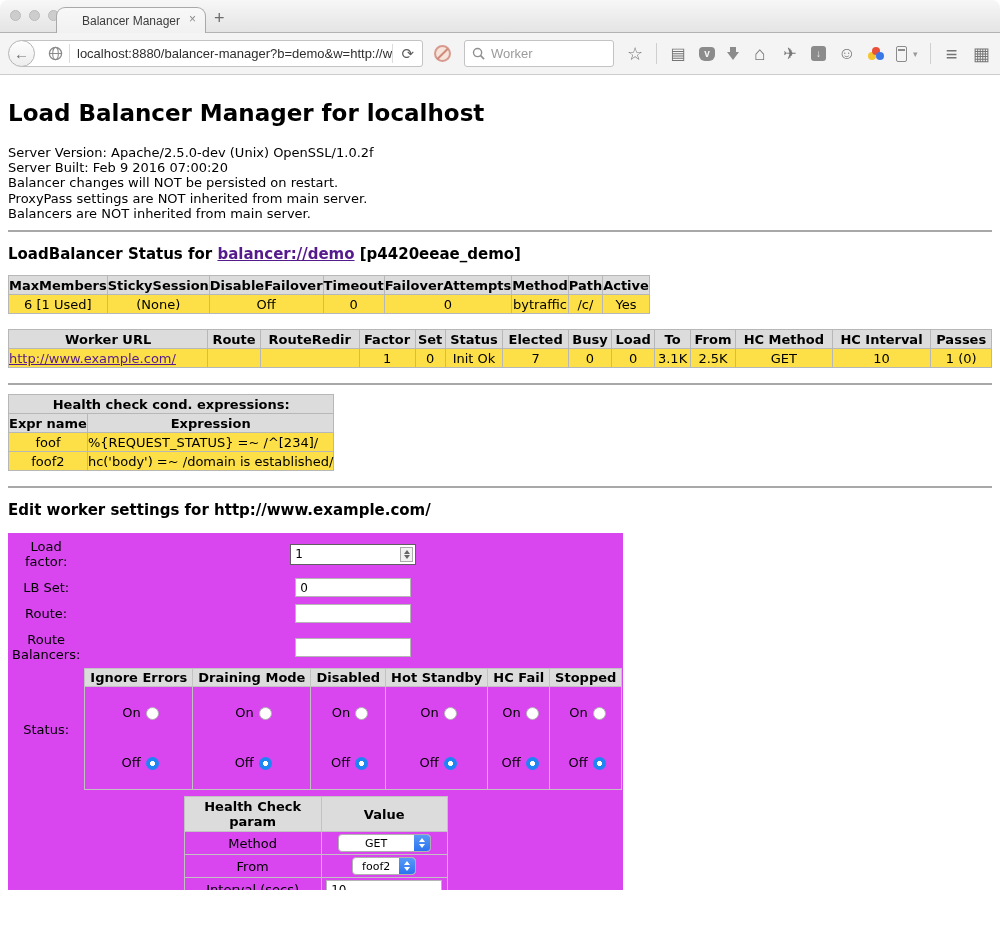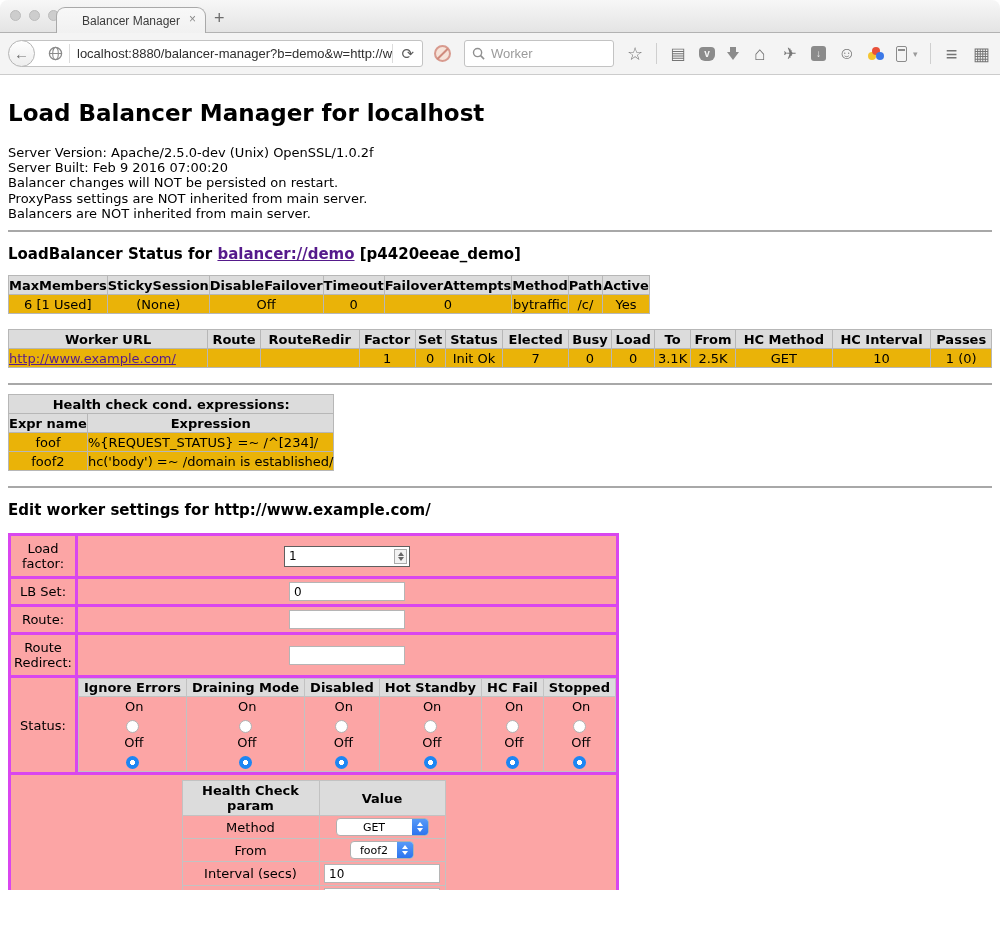--- a/index.html
+++ b/index.html
@@ -53,44 +53,44 @@
   .page { padding:8px 8px 0 8px; font-family:"DejaVu Sans", "Liberation Sans", sans-serif; font-size:13px; color:#000; background:#fff; }
   h1.pg-title { font-size:23px; font-weight:bold; margin:17px 0 19px; }
   .info-line { line-height:15.2px; }
   hr.rule { border:0; height:2px; background:#a8a8a8; margin:9px 0; }
   h3.section { font-size:15px; font-weight:bold; margin:13px 0 12px; }
   h3.section a { color:#551a8b; }
 
   table.tbl { border-collapse:collapse; font-size:13px; margin-bottom:15px; }
   .tbl th, .tbl td { border:1px solid #b7b7b7; padding:1px 0; text-align:center; white-space:nowrap; height:19px; }
   .tbl th { background:#dcdcdc; font-weight:bold; }
-  .tbl td { background:#eab308; }
+  .tbl td { background:#fde047; }
   .worker-tbl { width:100%; }
   .cell-left { text-align:left !important; }
   a.vlink { color:#551a8b; }
 
   
   table.form-tbl { border-collapse:collapse; width:565px; font-size:13px; margin:14px 0 0 0; }
-  .form-tbl > tbody > tr > td { border:3px solid #d946ef; background:#fca5a5; }
+  .form-tbl > tbody > tr > td { border:1px solid #d946ef; background:#d946ef; }
   .lbl-cell { width:101px; text-align:center; padding:5px 3px; }
   .fld-cell { text-align:center; padding:3px; }
   input.txt { width:116px; height:19px; border:1px solid #b5b5b5; font-size:12px; padding:1px 4px; font-family:"DejaVu Sans", sans-serif; background:#fff; }
   .numwrap { display:inline-flex; align-items:center; width:126px; height:21px; border:1px solid #5f5f5f; background:#fff; }
   .numwrap input { border:0; outline:none; flex:1; min-width:0; font-size:12px; padding:1px 4px; font-family:"DejaVu Sans", sans-serif; }
   .spinner { width:13px; height:15px; border:1px solid #ababab; background:#f2f2f2; margin-right:2px; flex:0 0 auto;
              display:flex; flex-direction:column; align-items:center; justify-content:center; gap:1px; }
   .spinner i { width:0; height:0; border-left:3px solid transparent; border-right:3px solid transparent; }
   .sp-up { border-bottom:4px solid #666; }
   .sp-dn { border-top:4px solid #666; }
 
   .nest-cell { padding:0 !important;margin-top:32px; }
   table.status-tbl { border-collapse:collapse; width:100%; font-size:13px; }
   .status-tbl th, .status-tbl td { border:1px solid #c2c2c2; padding:1px 5px; text-align:center; white-space:nowrap; }
   .status-tbl th { background:#dcdcdc; }
-  .radio-line { display:flex; align-items:center; justify-content:center; gap:5px; line-height:16px; padding:1px 0;flex-direction:column; }
+  .radio-line { display:flex; align-items:center; justify-content:center; gap:5px; line-height:16px; padding:17px 0; }
   .radio-line .rl-txt { width:22px; text-align:right; }
   input.radio { appearance:none; -moz-appearance:none; -webkit-appearance:none; width:13px; height:13px; border-radius:50%;
                 border:1px solid #b2b2b2; background:#fff; }
   input.radio:checked { border:none; background:radial-gradient(circle at 50% 50%, #ffffff 0 2.4px, #1d86f3 2.6px 100%); }
 
   table.hc-tbl { border-collapse:collapse; font-size:13px; margin:3px auto; }
   .hc-tbl th, .hc-tbl td { border:1px solid #c2c2c2; text-align:center; padding:2px 4px; height:19px; }
   .hc-tbl th { background:#dcdcdc;text-align:center; }
   .hc-lbl { width:137px; }
   .hc-val { width:126px; }
@@ -297,21 +297,21 @@
           <input class="txt" type="text" value="0" style="">
         </td>
       </tr>
       <tr>
         <td class="lbl-cell">Route:</td>
         <td class="fld-cell">
           <input class="txt" type="text" value="" style="">
         </td>
       </tr>
       <tr>
-        <td class="lbl-cell">Route Redirect:</td>
+        <td class="lbl-cell">Route Balancers:</td>
         <td class="fld-cell">
           <input class="txt" type="text" value="" style="">
         </td>
       </tr>
       <tr>
         <td class="lbl-cell">Status:</td>
         <td class="nest-cell">
           <table class="status-tbl">
             <tbody>
                   <tr>

